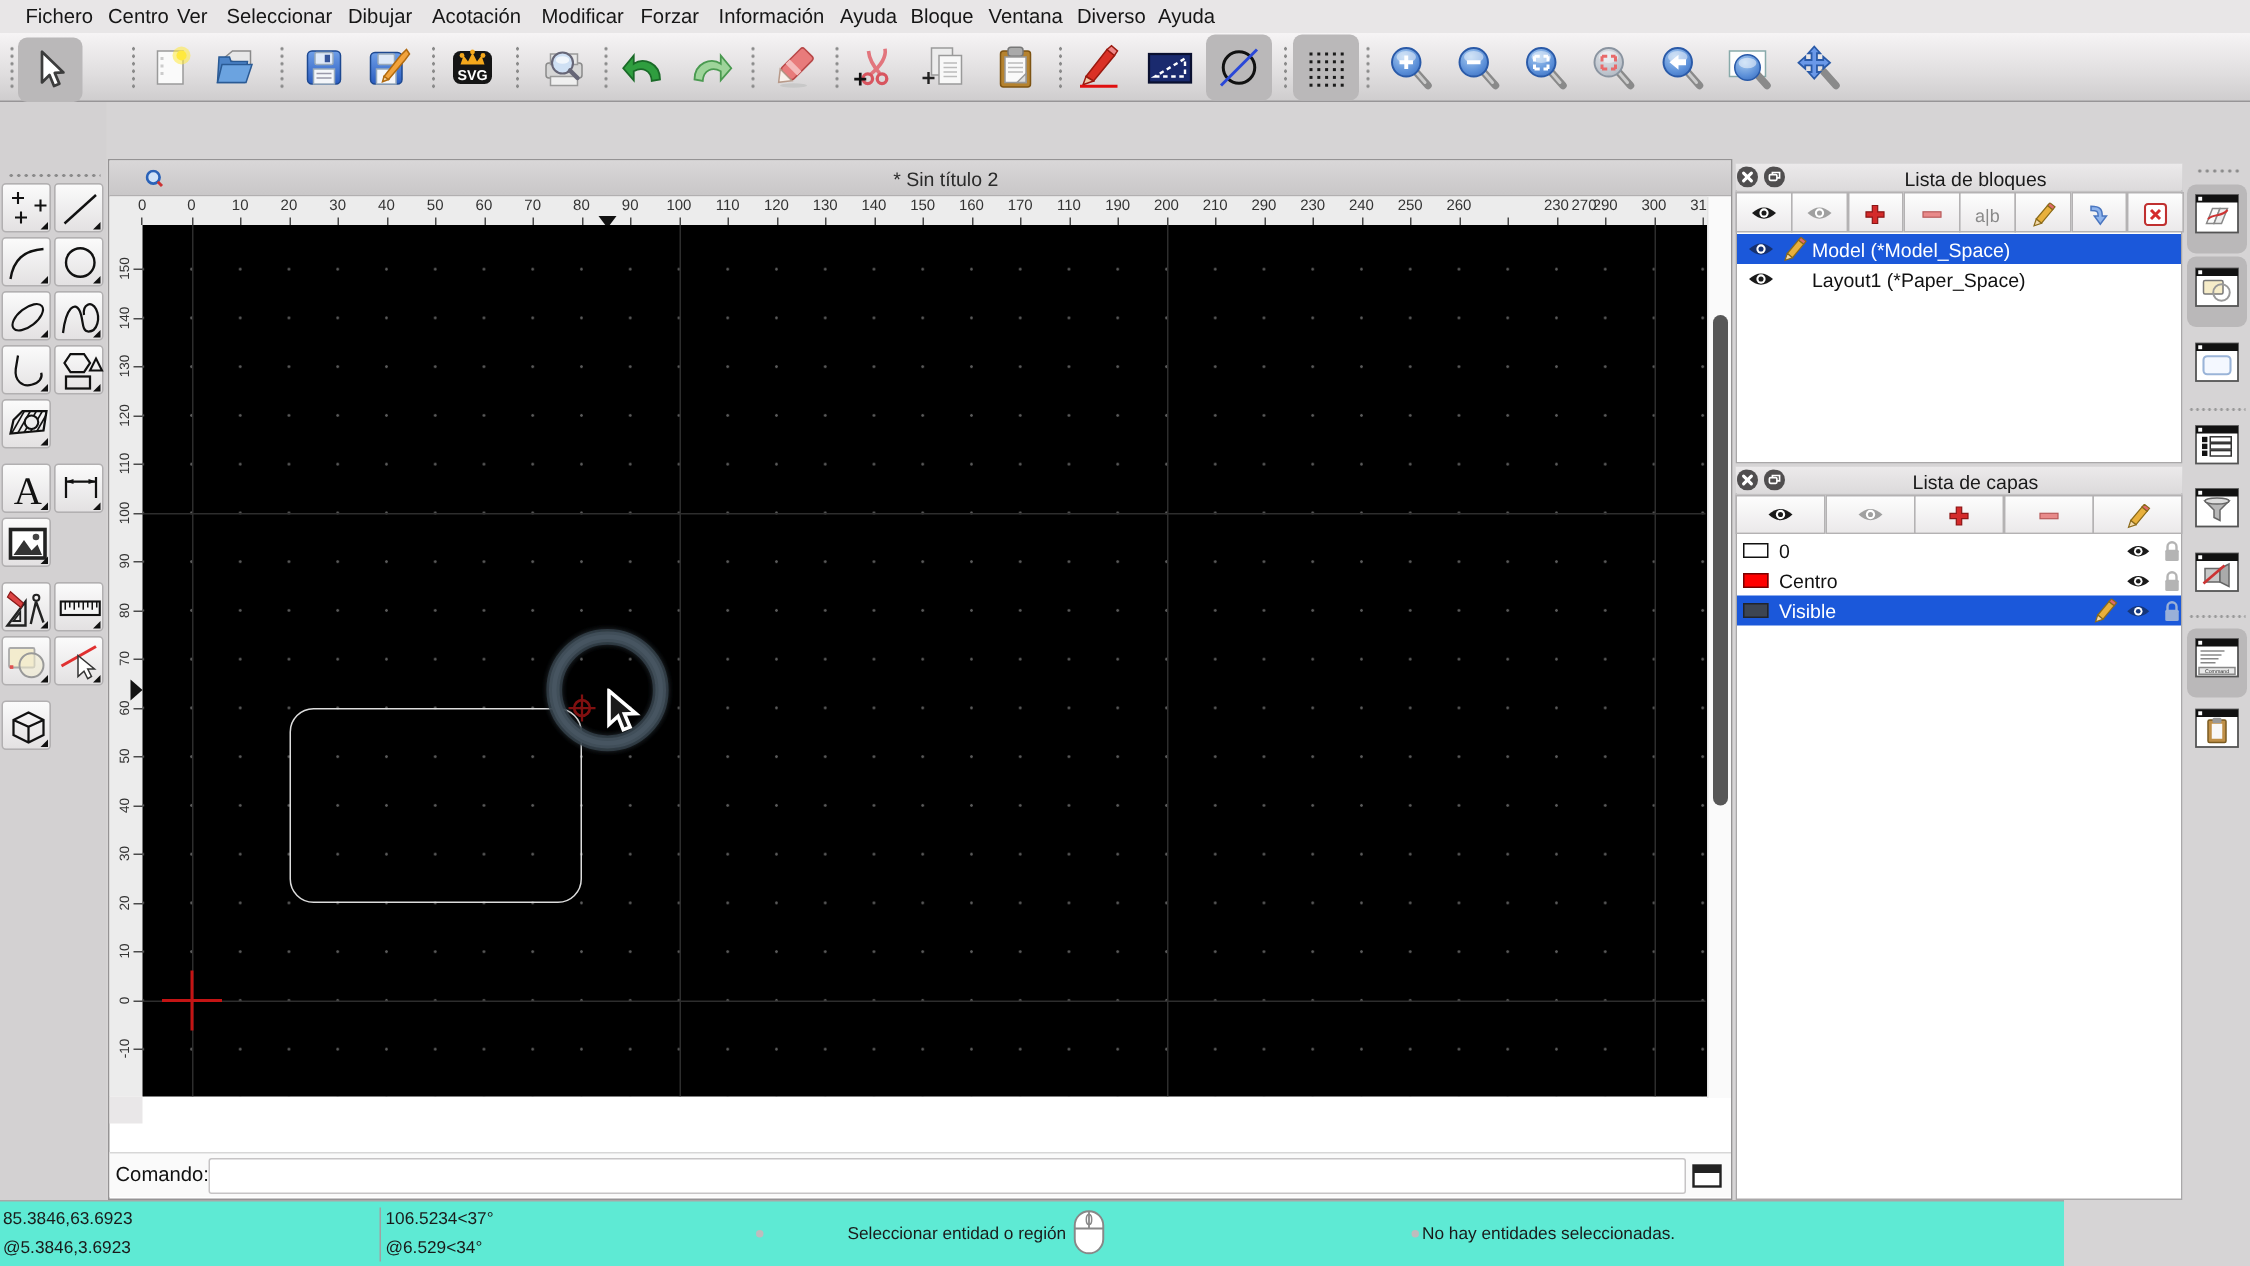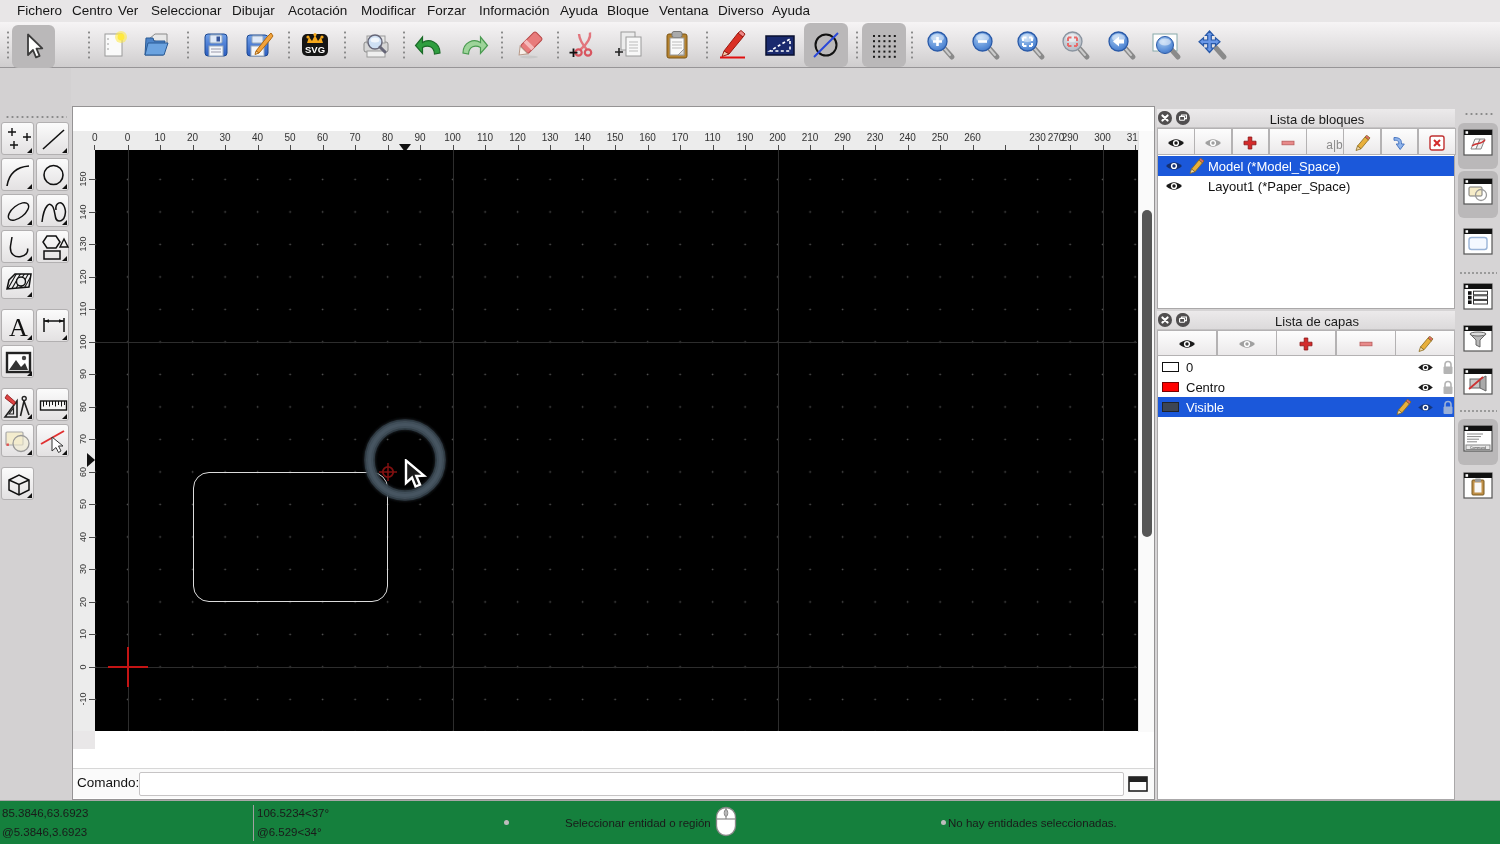--- a/index.html
+++ b/index.html
@@ -25,21 +25,21 @@
 .htick{position:absolute;top:14px;width:1px;height:5px;background:#4a4a4a}
 .hlab{position:absolute;top:1px;font-size:10px;color:#333}
 .vtick{position:absolute;right:0;height:1px;width:6px;background:#4a4a4a}
 .vlab{position:absolute;left:-1px;width:22px;text-align:center;font-size:9px;color:#333;transform:rotate(-90deg);white-space:nowrap}
 #scroll{position:absolute;left:1065px;top:24px;width:16px;height:601px;background:#fafafa;border-left:1px solid #e3e3e3}
 #thumb{position:absolute;left:3px;top:79px;width:10px;height:327px;background:#575757;border-radius:5px}
 #gridinfo{position:absolute;left:22px;top:624px;width:1059px;height:18px;background:#fff;font-size:12px;color:#111;text-align:right;padding-right:4px}
 #cmdhist{position:absolute;left:0;top:642px;width:1081px;height:19px;background:#fff;border-top:1px solid #d7d7d7;font-size:13px;color:#1717dd;padding:2px 0 0 5px}
 #cmdrow{position:absolute;left:0;top:661px;width:1081px;height:30px;background:#fafafa;border-top:1px solid #d7d7d7}
 #cmdinput{position:absolute;left:66px;top:3px;width:985px;height:24px;background:#fff;border:1px solid #c6c4c5;border-radius:2px}
-#statusbar{position:absolute;left:0;top:800px;width:1500px;height:44px;background:#15803d;border-top:1px solid #a9a7a8;font-size:11.5px;color:#1a1a1a}
+#statusbar{position:absolute;left:0;top:800px;width:1376px;height:44px;background:#5eead4;border-top:1px solid #a9a7a8;font-size:11.5px;color:#1a1a1a}
 .panel-title{position:absolute;left:0;width:298px;height:19px;background:linear-gradient(#eceaeb,#dcdadb);border-bottom:1px solid #c4c2c3}
 .pbtn{position:absolute;background:linear-gradient(#fdfdfd,#ebe9ea);border:1px solid #b4b2b3}
 .prow{position:absolute;left:0;width:297px;height:20px;font-size:13px;color:#111}
 .titlebtn{position:absolute;width:12px;height:12px;border-radius:6px;background:#6f6d6e;color:#fff}
 #rtoolbar{position:absolute;left:1456px;top:68px;width:44px;height:732px;background:#d6d4d5}
 .ricon{position:absolute;left:7px;width:30px;height:27px}
 .ractive{position:absolute;left:2px;width:40px;background:#bab8b9;border-radius:6px}
 .dotrow{position:absolute;background-image:radial-gradient(circle,#8a8a8a 1px,transparent 1.2px);background-size:5px 2px;height:2px}
 .dotsep{position:absolute;left:3px;width:38px;height:2px;background-image:radial-gradient(circle,#9a9a9a .9px,transparent 1.1px);background-size:4px 2px}
 </style></head><body>
@@ -435,20 +435,27 @@
   </div>
 
 <div class="lbtn" style="left:1px;top:467px">
     <svg width="33" height="33" viewBox="0 0 33 33">
       <path d="M7 12 L17 7 L27 12 L27 22 L17 27 L7 22 Z M7 12 L17 16.5 L27 12 M17 16.5 L17 27" stroke="#111" fill="none" stroke-width="1.5"></path>
     </svg>
     <div class="corner"></div>
   </div>
 
 <div id="dwin">
+<div id="dtitle">
+      <svg style="position:absolute;left:24px;top:6px" width="12" height="12" viewBox="0 0 12 12">
+        <circle cx="5.2" cy="5.2" r="4.2" fill="#cfe2f8" stroke="#2a62b8" stroke-width="1.8"></circle>
+        <line x1="8.2" y1="8.2" x2="11" y2="11" stroke="#c33" stroke-width="2"></line>
+      </svg>
+      <div style="position:absolute;left:17px;width:100%;text-align:center;top:5px;font-size:13px;color:#2a2a2a">* Sin título 2</div>
+    </div>
 <div id="hruler">
       <div class="htick" style="left:21px"></div>
       <div class="hlab" style="left:19px">0</div>
       <div class="htick" style="left:54.6px"></div>
       <div class="hlab" style="left:54.6px;transform:translateX(-50%)">0</div>
       <div class="htick" style="left:87.1px"></div>
       <div class="hlab" style="left:87.1px;transform:translateX(-50%)">10</div>
       <div class="htick" style="left:119.6px"></div>
       <div class="hlab" style="left:119.6px;transform:translateX(-50%)">20</div>
       <div class="htick" style="left:152.1px"></div>
@@ -615,21 +622,21 @@
 <path d="M1 6 Q9 -1.5 17 6 Q9 13.5 1 6 Z" fill="#a0a0a0"></path>
 <circle cx="9" cy="6" r="3.1" fill="#fff"></circle>
       <circle cx="9" cy="6" r="1.7" fill="#a0a0a0"></circle>
     </svg></div>
 <div class="pbtn" style="left:1231.5px;top:128px;width:37.8px;height:27px;text-align:center;padding-top:6px"><svg width="16" height="16" viewBox="0 0 16 16">
       <path d="M2 6.2 L6.2 6.2 L6.2 2 L9.8 2 L9.8 6.2 L14 6.2 L14 9.8 L9.8 9.8 L9.8 14 L6.2 14 L6.2 9.8 L2 9.8 Z" fill="#d42a2a" stroke="#8a1515" stroke-width="0.8"></path>
     </svg></div>
 <div class="pbtn" style="left:1268.8px;top:128px;width:37.8px;height:27px;text-align:center;padding-top:6px"><svg width="16" height="16" viewBox="0 0 16 16">
       <rect x="2" y="6.2" width="12" height="3.6" fill="#e88a8a" stroke="#b85a5a" stroke-width="0.8"></rect>
     </svg></div>
-<div class="pbtn" style="left:1306.0px;top:128px;width:37.8px;height:27px;text-align:right;padding-top:6px"><span style="font-size:12px;color:#8a8a8a">a|b</span></div>
+<div class="pbtn" style="left:1306.0px;top:128px;width:37.8px;height:27px;text-align:center;padding-top:6px"><span style="font-size:12px;color:#8a8a8a">a|b</span></div>
 <div class="pbtn" style="left:1343.2px;top:128px;width:37.8px;height:27px;text-align:center;padding-top:6px"><svg width="17" height="17" viewBox="0 0 17 17">
 <path d="M3.5 11 L11 2 L14.5 4.8 L7 13.8 Z" fill="#e8b03c" stroke="#8a6a1a" stroke-width="0.8"></path>
 <path d="M11 2 L12.6 0.2 L16 2.9 L14.5 4.8 Z" fill="#e06a6a" stroke="#8a6a1a" stroke-width="0.8"></path>
 <path d="M3.5 11 L7 13.8 L2 15.5 Z" fill="#f2d8a8" stroke="#8a6a1a" stroke-width="0.8"></path>
     </svg></div>
 <div class="pbtn" style="left:1380.5px;top:128px;width:37.8px;height:27px;text-align:center;padding-top:6px"><svg width="16" height="16" viewBox="0 0 16 16">
       <path d="M3 2.5 C9.5 2.5 10.5 5 10.5 9 L13.3 9 L9.2 14.5 L5.2 9 L7.8 9 C7.8 5.8 7 5.3 3 5.3 Z" fill="#8fb4ec" stroke="#4a76c0" stroke-width="1"></path>
     </svg></div>
 <div class="pbtn" style="left:1417.8px;top:128px;width:37.8px;height:27px;text-align:center;padding-top:6px"><svg width="16" height="16" viewBox="0 0 16 16">
       <rect x="1" y="1" width="14" height="14" rx="2" fill="#fff" stroke="#c03030" stroke-width="1.4"></rect>

